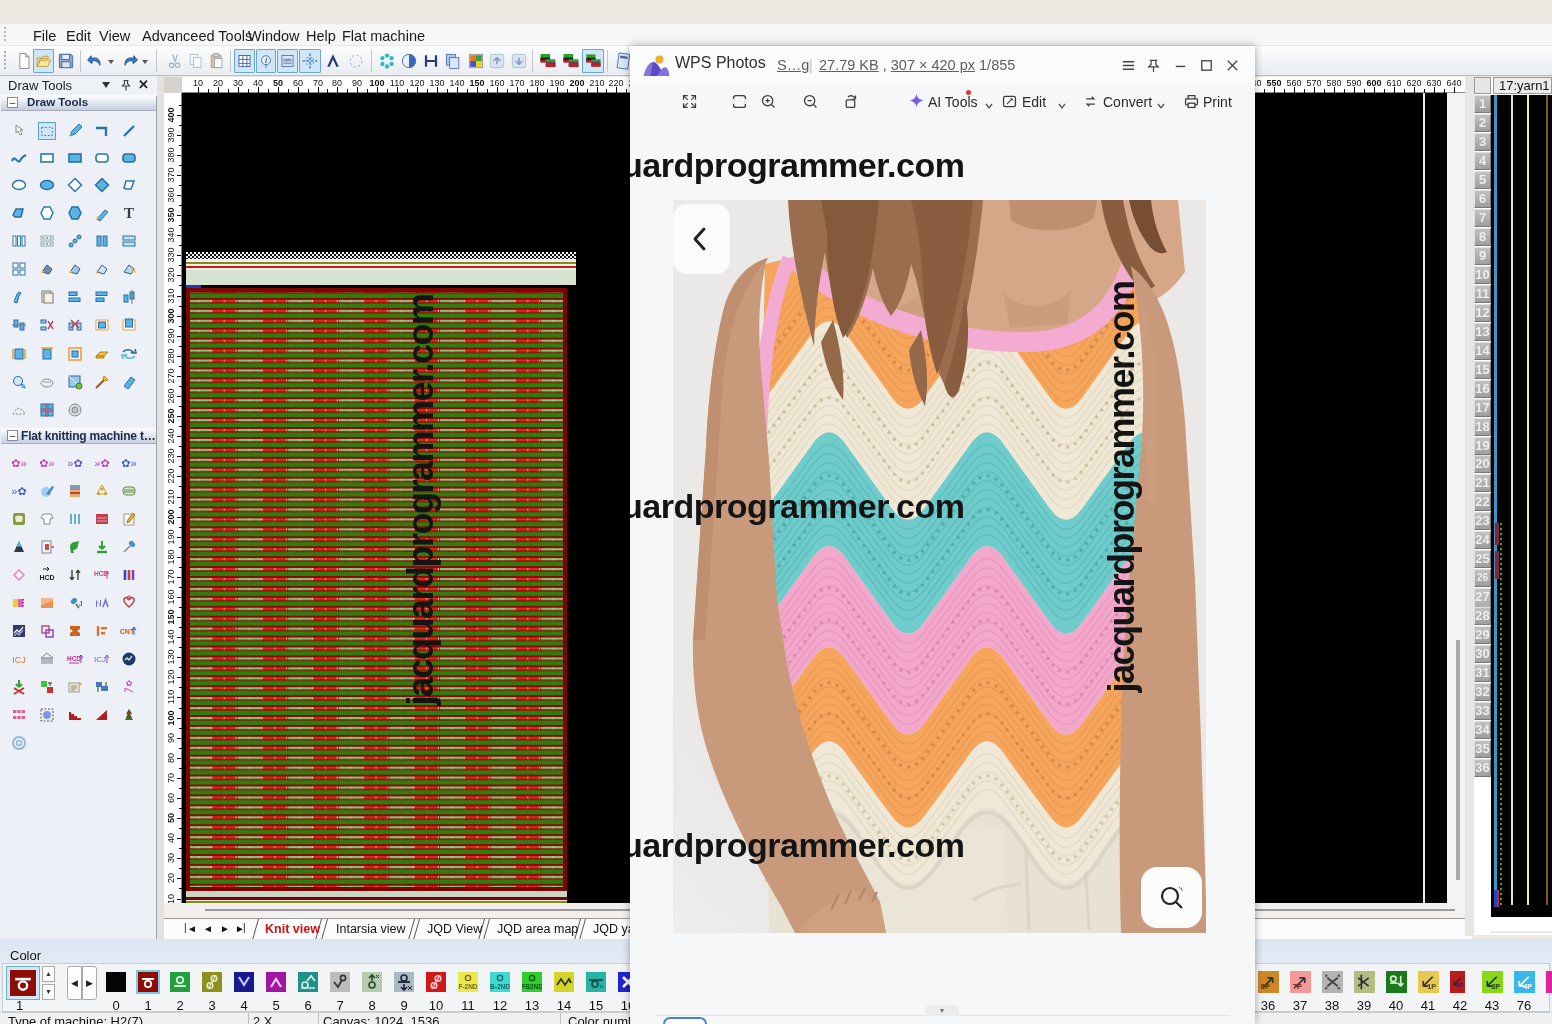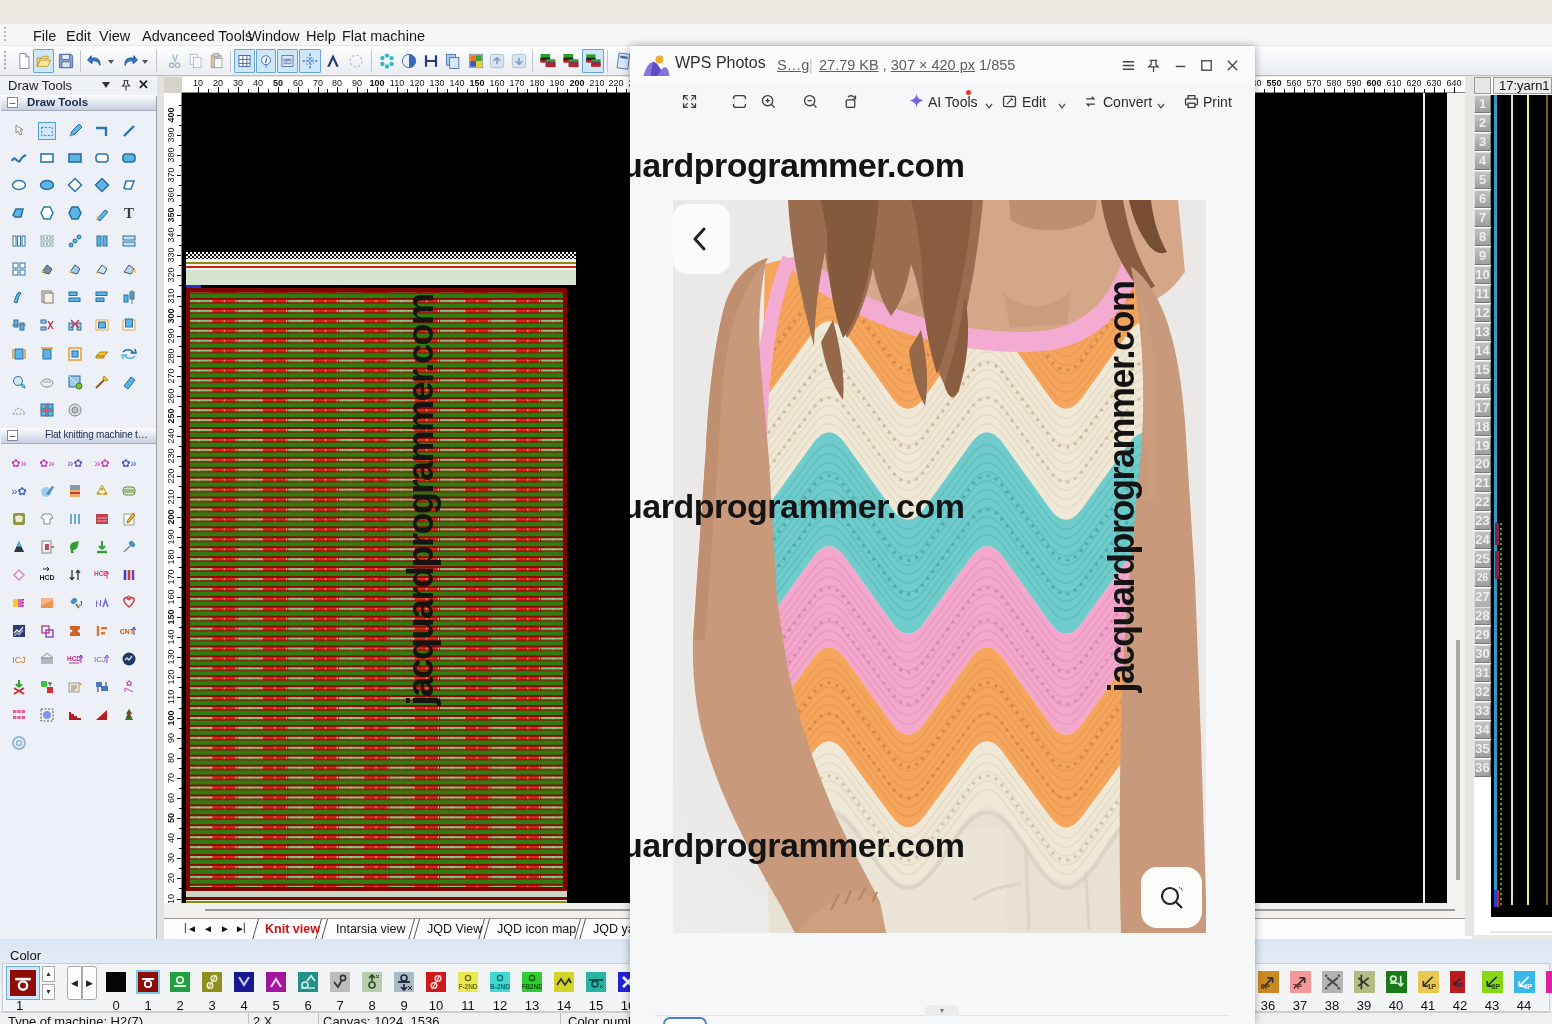--- a/index.html
+++ b/index.html
@@ -468,21 +468,21 @@
             <rect x="10" y="10" width="5" height="5"></rect>
           </g>
           <path d="M9 2v14M2 9h14" stroke="#c03040"></path>
         </svg></div>
       <div class="ti" style="left:66px;top:325px;"><svg viewBox="0 0 18 18">
           <circle cx="9" cy="9" r="6" fill="#d8dce4" stroke="#888"></circle>
           <circle cx="9" cy="9" r="3" fill="#b8c0cc" stroke="#888"></circle>
         </svg></div>
   <div class="abs" style="left:1px;top:352px;width:155px;height:16px;background:linear-gradient(180deg,#fdfdfe,#c6d0e2);border-bottom:1px solid #aab">
     <div class="abs" style="left:6px;top:2px;width:11px;height:11px;background:#fff;border:1px solid #889;font-size:10px;line-height:9px;text-align:center;color:#333">–</div>
-    <div class="abs" style="left:44px;top:1px;font-size:10px;font-weight:normal;color:#1a2a4a;letter-spacing:-0.2px">Flat knitting machine t…</div>
+    <div class="abs" style="left:20px;top:1px;font-size:12px;font-weight:bold;color:#1a2a4a;letter-spacing:-0.2px">Flat knitting machine t…</div>
   </div>
   <div class="ti" style="left:10px;top:378px;"><svg viewBox="0 0 18 18">
           <text x="9" y="13" font-size="11" fill="#d040c0" text-anchor="middle">✿»</text>
         </svg></div>
       <div class="ti" style="left:38px;top:378px;"><svg viewBox="0 0 18 18">
           <text x="9" y="13" font-size="11" fill="#d040c0" text-anchor="middle">✿»</text>
         </svg></div>
       <div class="ti" style="left:66px;top:378px;"><svg viewBox="0 0 18 18">
           <text x="9" y="13" font-size="11" fill="#7050d0" text-anchor="middle">»✿</text>
         </svg></div>
@@ -1061,21 +1061,21 @@
   <div class="abs" style="left:56px;top:4px;font-size:10px;color:#111">►</div>
   <div class="abs" style="left:71px;top:4px;font-size:10px;color:#111">►</div>
   <div class="abs" style="left:79px;top:3px;font-size:10px;color:#111">|</div>
   <div class="abs" style="left:91px;top:0;width:64px;height:21px;background:#fff;border-left:1px solid #555;border-right:1px solid #555;transform:skewX(-16deg)"></div>
   <div class="abs" style="left:101px;top:3px;font-size:12.5px;font-weight:bold;color:#cc1111">Knit view</div>
   <div class="abs" style="left:160px;top:0;width:88px;height:21px;border-left:1px solid #555;border-right:1px solid #555;transform:skewX(-16deg)"></div>
   <div class="abs" style="left:172px;top:3px;font-size:12.5px;color:#111">Intarsia view</div>
   <div class="abs" style="left:252px;top:0;width:66px;height:21px;border-left:1px solid #555;border-right:1px solid #555;transform:skewX(-16deg)"></div>
   <div class="abs" style="left:263px;top:3px;font-size:12.5px;color:#111">JQD View</div>
   <div class="abs" style="left:322px;top:0;width:92px;height:21px;border-left:1px solid #555;border-right:1px solid #555;transform:skewX(-16deg)"></div>
-  <div class="abs" style="left:333px;top:3px;font-size:12.5px;color:#111">JQD icon map</div>
+  <div class="abs" style="left:333px;top:3px;font-size:12.5px;color:#111">JQD area map</div>
   <div class="abs" style="left:418px;top:0;width:104px;height:21px;border-left:1px solid #555;border-right:1px solid #555;transform:skewX(-16deg)"></div>
   <div class="abs" style="left:429px;top:3px;font-size:12.5px;color:#111">JQD yarn feeder</div>
 </div>
 
 <div class="abs" style="left:0;top:939px;width:1552px;height:73px;background:linear-gradient(180deg,#dce6f2,#eef3f9)">
   <div class="abs" style="left:10px;top:9px;font-size:13px;color:#111">Color</div>
   <div class="abs" style="left:2px;top:24px;width:1548px;height:49px;background:#f2f4f6;border:1px solid #c8ccd2"></div>
   <div class="abs" style="left:6px;top:27px;width:34px;height:34px;background:#cde8f8;border:1px solid #6ab0dc"></div>
   <div class="abs tbi" style="left:10px;top:31px;width:26px;height:26px;background:#8e0b06">
         <svg viewBox="0 0 20 20">
@@ -1266,21 +1266,21 @@
         <text x="13" y="17" font-size="7" font-weight="bold" fill="#224400" text-anchor="middle">3P</text>
       </svg>
     </div>
     <div style="position:absolute;left:1476px;top:998px;width:32px;text-align:center;font-size:13px;color:#111">43</div>
     <div class="tbi" style="position:absolute;left:1514px;top:971px;width:21px;height:22px;background:#38b8e8;">
       <svg viewBox="0 0 20 20">
         <path d="M14 5L5 14m0 0h5m-5 0V9" stroke="#fff" stroke-width="1.6" fill="none"></path>
         <text x="13" y="17" font-size="7" font-weight="bold" fill="#fff" text-anchor="middle">4P</text>
       </svg>
     </div>
-    <div style="position:absolute;left:1508px;top:998px;width:32px;text-align:center;font-size:13px;color:#111">44</div>
+    <div style="position:absolute;left:1508px;top:998px;width:32px;text-align:center;font-size:13px;color:#111">76</div>
     <div class="tbi" style="position:absolute;left:1546px;top:971px;width:21px;height:22px;background:#e020a0;"></div>
 
 <div class="abs" style="left:0;top:1012px;width:1552px;height:12px;background:#f0f0f0;border-top:1px solid #d0d0d0;font-size:13px;color:#111">
   <div class="abs" style="left:8px;top:1px">Type of machine: H2(7)</div>
   <div class="abs" style="left:248px;top:0px;width:1px;height:12px;background:#c0c0c0"></div>
   <div class="abs" style="left:253px;top:1px">2 X</div>
   <div class="abs" style="left:318px;top:0px;width:1px;height:12px;background:#c0c0c0"></div>
   <div class="abs" style="left:323px;top:1px">Canvas: 1024&nbsp; 1536</div>
   <div class="abs" style="left:560px;top:0px;width:1px;height:12px;background:#c0c0c0"></div>
   <div class="abs" style="left:568px;top:1px">Color numb</div>

